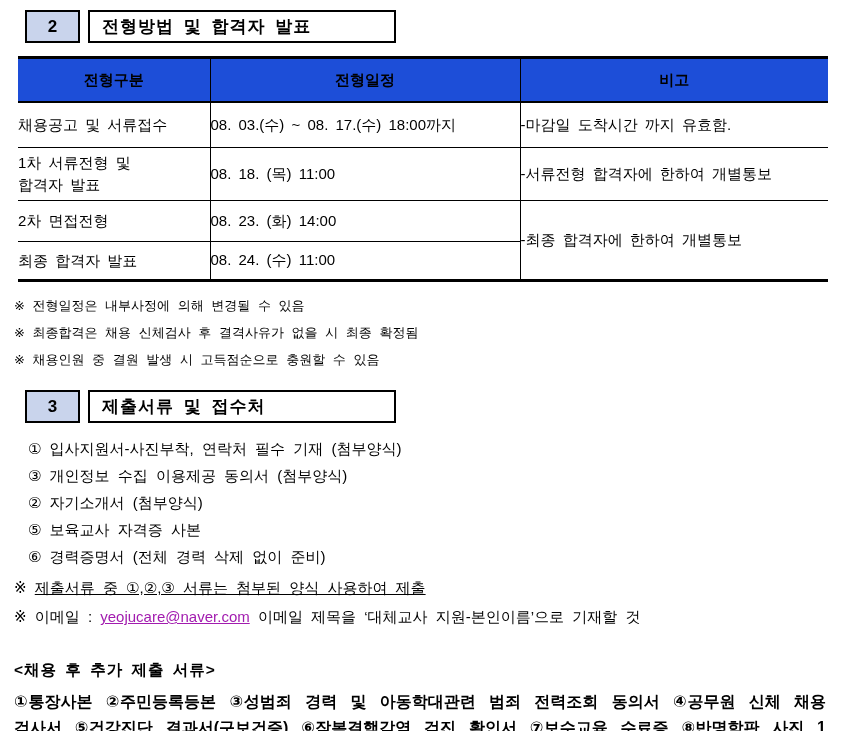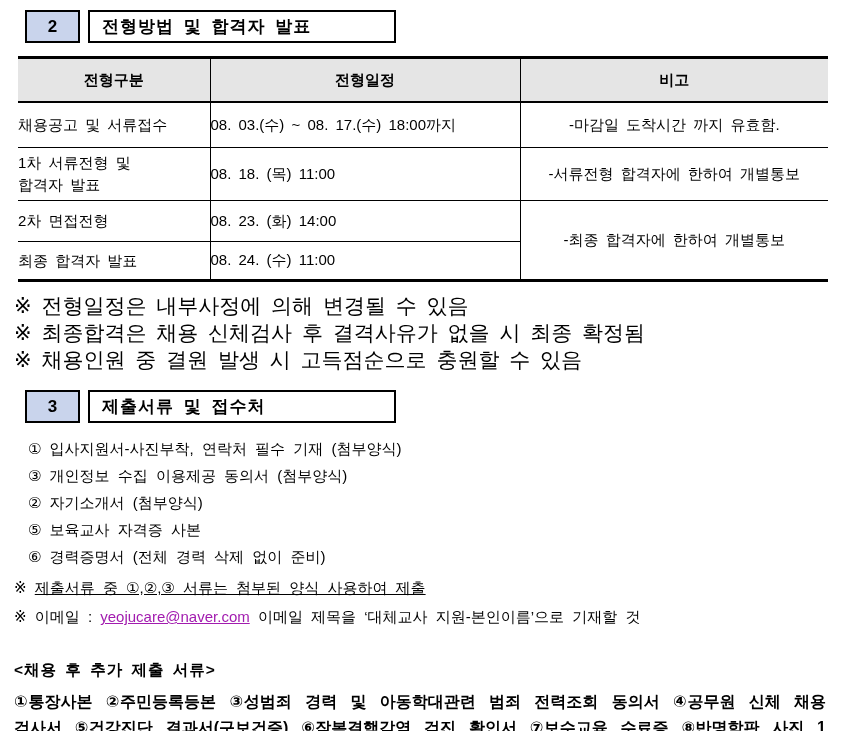--- a/index.html
+++ b/index.html
@@ -23,35 +23,35 @@
     font-weight:bold;font-size:17px;letter-spacing:1px;word-spacing:4px;
   }
 
   
   table.sched{
     border-collapse:collapse;table-layout:fixed;width:810px;
     margin:13px 0 0 4px;font-size:15px;word-spacing:3px;
     border-top:3px solid #000;border-bottom:3px solid #000;
   }
   table.sched th{
-    background:#e5e5e5;font-weight:bold;height:40px;
+    background:#1d4ed8;font-weight:bold;height:40px;
     border-bottom:2px solid #000;text-align:center;vertical-align:middle;
   }
   table.sched td{
     border-top:1px solid #000;vertical-align:middle;padding:0;
   }
   table.sched .vline{border-left:1px solid #000;}
-  table.sched td.note-cell{text-align:center;}
+  table.sched td.note-cell{text-align:left;}
   table.sched td.cat{white-space:pre-line;line-height:22px;}
   tr.r1 td{height:44px;}
   tr.r2 td{height:52px;}
   tr.r3 td{height:40px;}
   tr.r4 td{height:37px;}
 
-  .notes{margin-top:10px;font-size:21px;line-height:27px;word-spacing:4px;}
+  .notes{margin-top:10px;font-size:13px;line-height:27px;word-spacing:4px;}
   .sec-header.s3{margin-top:17px;}
 
   .doc-list{margin:12px 0 0 14px;font-size:15px;line-height:27px;word-spacing:4px;}
 
   .submit-note{margin-top:4px;font-size:15px;line-height:27px;word-spacing:4px;}
   .submit-note .ul{text-decoration:underline;margin-top:10px;}
 
   .email-line{margin-top:2px;font-size:15px;line-height:27px;word-spacing:4px;}
   .email-line a{color:#a21caf;text-decoration:underline;cursor:pointer;}
 

